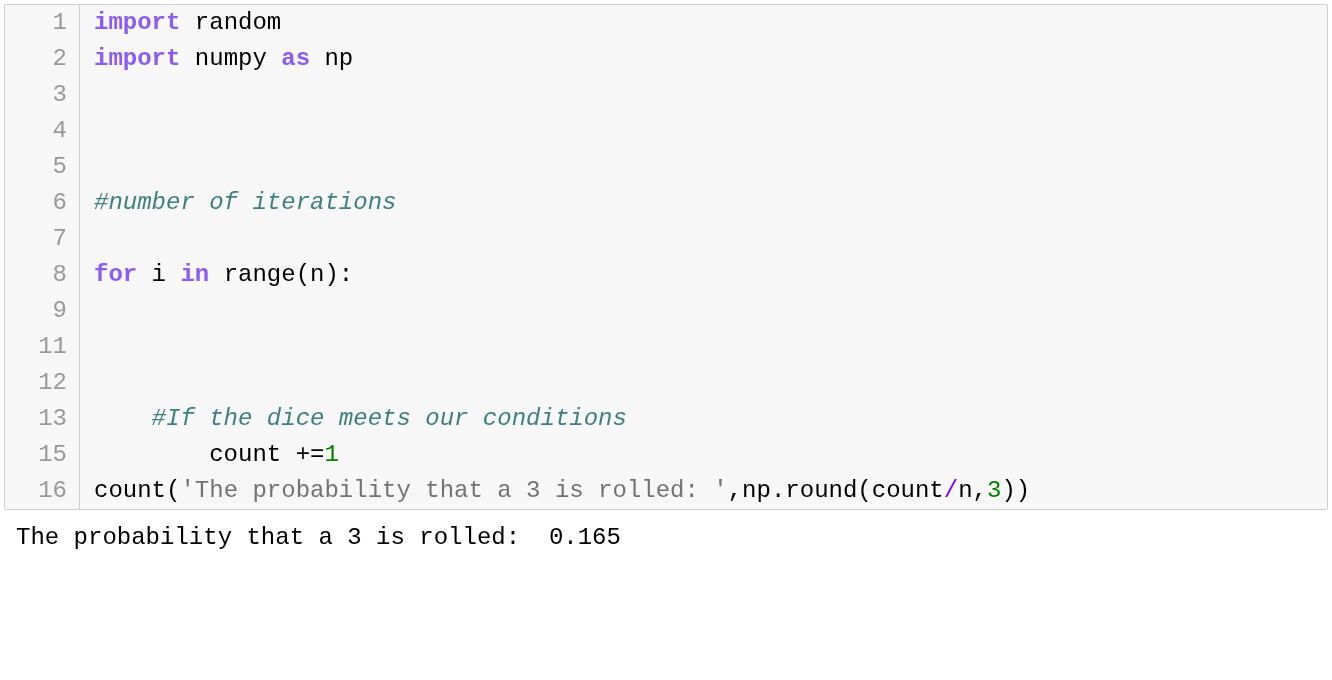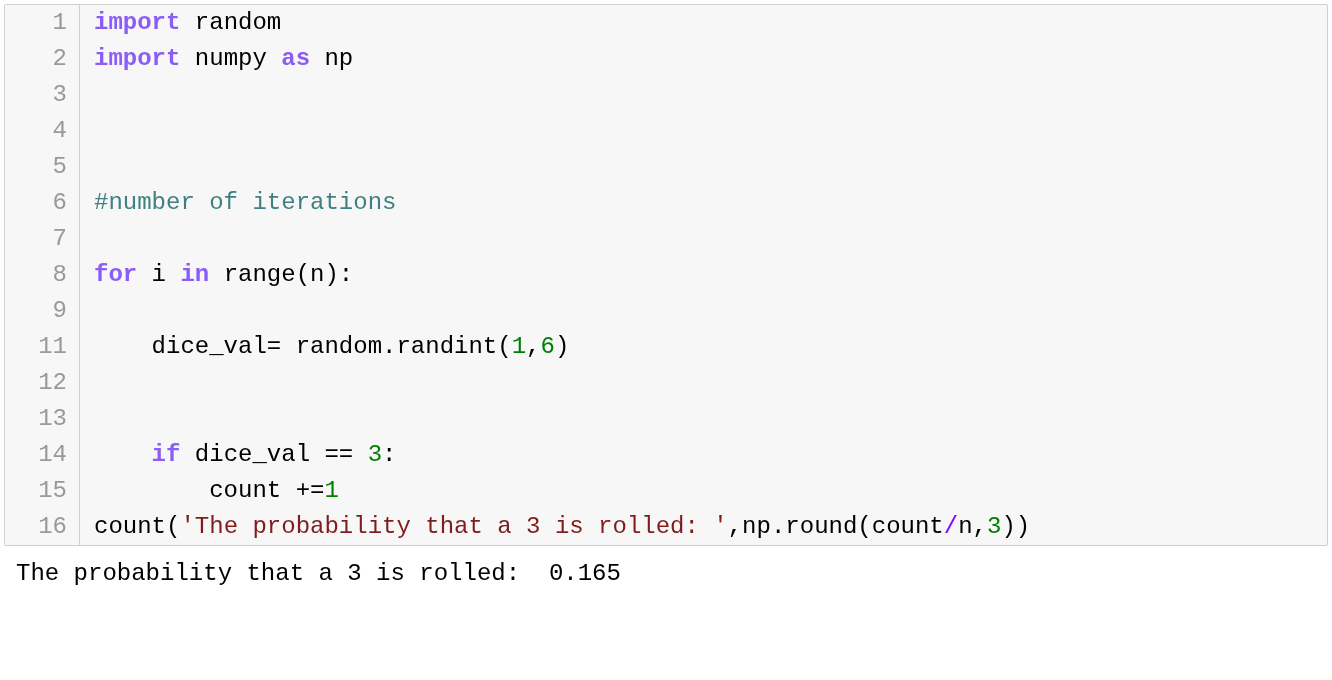--- a/index.html
+++ b/index.html
@@ -30,22 +30,22 @@
     border-right: 1px solid #cfcfcf;
     background: #f7f7f7;
   }
   .code {
     padding-left: 14px;
     white-space: pre;
     color: #000000;
   }
   .kw { color: #8b5cf6; font-weight: bold; }
   .num { color: #008000; }
-  .str { color: #7f1d1d; }
-  .cmt { color: #408080; }
+  .str { color: #737373; }
+  .cmt { color: #408080; font-style: italic; }
   .op-slash { color: #8000ff; }
   .output {
     padding: 10px 8px 10px 16px;
     white-space: pre;
     color: #000000;
     line-height: 1.5;
   }
 </style>
 </head>
 <body>
@@ -91,37 +91,32 @@
   </div>
 
   <div class="code-line">
     <span class="gutter">9</span>
     <span class="code"><span></span></span>
   </div>
 
 
   <div class="code-line">
     <span class="gutter">11</span>
-    <span class="code"><span>    </span><span>dice_val= random.randint(</span><span class="num">1</span><span>,</span><span class="num">6</span><span>)</span></span>
   </div>
 
   <div class="code-line">
     <span class="gutter">12</span>
     <span class="code"><span></span></span>
   </div>
 
   <div class="code-line">
     <span class="gutter">13</span>
-    <span class="code"><span>    </span></span>
+    <span class="code"><span>    </span><span class="cmt">#If the dice meets our conditions</span></span>
   </div>
 
-  <div class="code-line">
-    <span class="gutter">14</span>
-    <span class="code"><span>    </span><span class="kw">if</span><span> dice_val == </span><span class="num">3</span><span>:</span></span>
-  </div>
 
   <div class="code-line">
     <span class="gutter">15</span>
     <span class="code"><span>        </span><span>count +=</span><span class="num">1</span></span>
   </div>
 
   <div class="code-line">
     <span class="gutter">16</span>
     <span class="code"><span>count(</span><span class="str">'The probability that a 3 is rolled: '</span><span>,np.round(count</span><span class="op-slash">/</span><span>n,</span><span class="num">3</span><span>))</span></span>
   </div>

